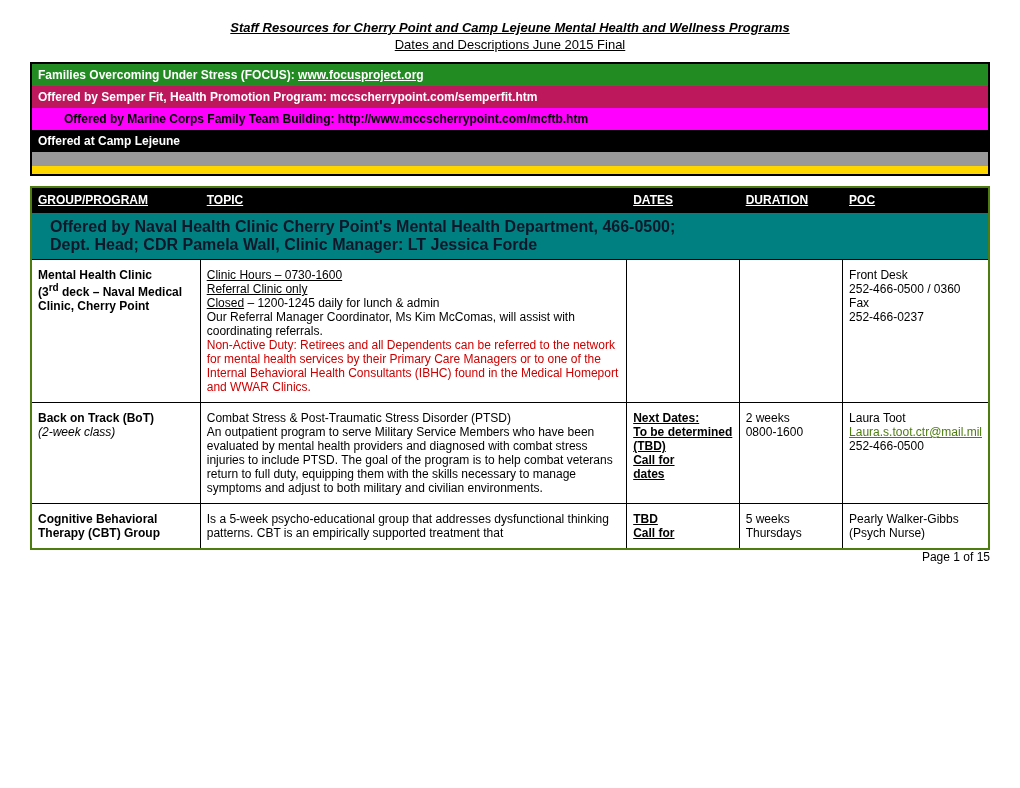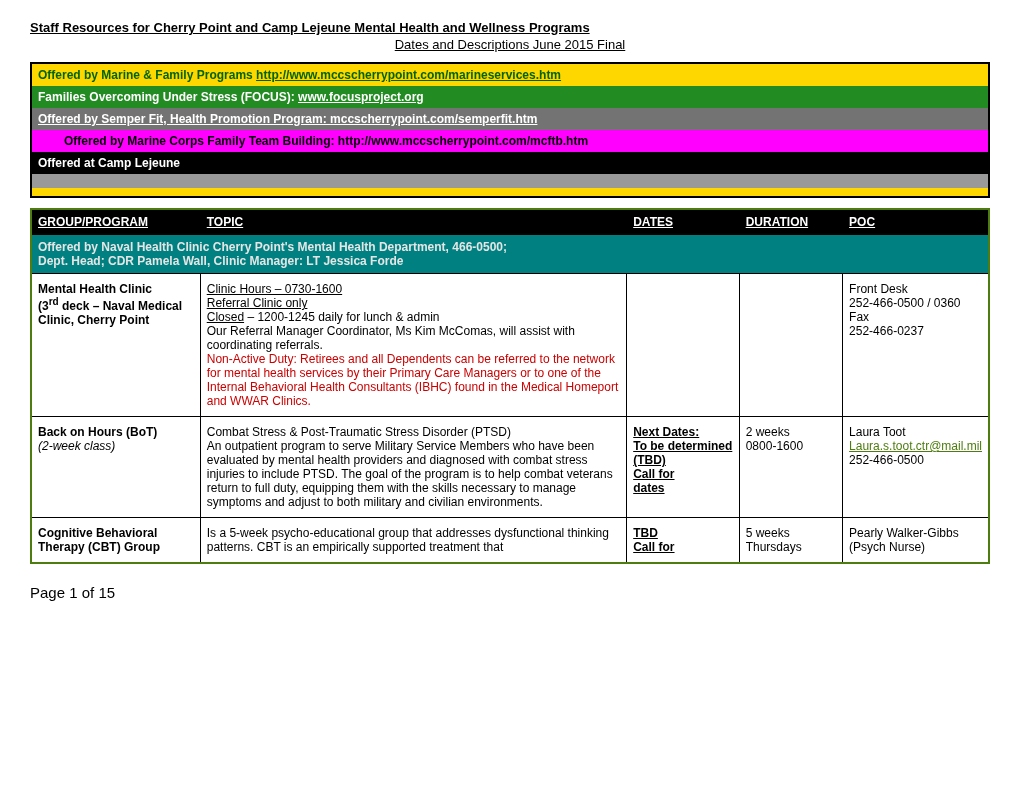--- a/index.html
+++ b/index.html
@@ -4,24 +4,26 @@
   <style>
     * { margin: 0; padding: 0; box-sizing: border-box; }
     body {
       background: #fff;
       font-family: Arial, sans-serif;
       font-size: 12px;
       color: #000;
       padding: 20px 30px;
     }
     .page-title {
+      text-align: center;
       font-weight: bold;
       font-size: 13px;
       text-decoration: underline;
       margin-bottom: 2px;
+      font-style: italic;
     }
     .page-subtitle {
       text-align: center;
       font-size: 13px;
       margin-bottom: 10px;
       text-decoration: underline;
     }
     .nav-table {
       width: 100%;
       border-collapse: collapse;
@@ -29,21 +31,21 @@
       margin-bottom: 10px;
     }
     .nav-table td {
       padding: 4px 6px;
       font-weight: bold;
       font-size: 12px;
     }
     .nav-row-nhccp { background-color: #008080; color: #fff; }
     .nav-row-mfp { background-color: #ffd700; color: #006400; }
     .nav-row-focus { background-color: #228b22; color: #fff; padding-left: 15px; }
-    .nav-row-semperfit { background-color: #737373; color: #fff; text-decoration: underline; }
+    .nav-row-semperfit { background-color: #be185d; color: #fff; }
     .nav-row-chaplain { background-color: #000; color: #fff; }
     .nav-row-mftb { background-color: #ff00ff; color: #000; }
     .nav-row-external { background-color: #f0f0f0; color: #000; border-top: 1px solid #ccc; }
     .nav-row-mccs { background-color: #f0f0f0; color: #000; }
     .nav-row-lejeune { background-color: #000; color: #fff; }
     .nav-row-blank { background-color: #999; height: 14px; }
     .nav-row-yellow-stripe { background-color: #ffd700; height: 6px; }
 
     .main-table {
       width: 100%;
@@ -61,58 +63,52 @@
       text-decoration: underline;
     }
     .main-table td {
       padding: 8px 6px;
       vertical-align: top;
       border: 1px solid #000;
       font-size: 12px;
     }
     .section-header td {
       background-color: #008080;
-      color: #e5e5e5;
-      font-weight: bold;
-      font-size: 12px;
-      padding: 5px 6px;
+      color: #0f172a;
+      font-weight: bold;
+      font-size: 16px;
+      padding: 5px 18px;
     }
     .col-group { width: 18%; }
     .col-topic { width: 47%; }
     .col-dates { width: 12%; }
     .col-duration { width: 11%; }
     .col-poc { width: 12%; }
 
     .red-text { color: #cc0000; }
     .bold { font-weight: bold; }
     .underline { text-decoration: underline; }
     .italic { font-style: italic; }
     .link-text { color: #4d7c0f; text-decoration: underline; }
 
     .page-footer {
-      text-align: left;
-      margin-top: 20px;
-      font-size: 15px;
+      text-align: right;
+      font-size: 12px;
     }
     .nav-link-white { color: #fff; text-decoration: underline; }
     .nav-link-green { color: #006400; text-decoration: underline; }
   </style>
 </head>
 <body>
 
 <div class="page-title">Staff Resources for Cherry Point and Camp Lejeune Mental Health and Wellness Programs</div>
 <div class="page-subtitle">Dates and Descriptions June 2015 Final</div>
 
 <table class="nav-table">
   <tbody>
-    <tr class="nav-row-mfp">
-      <td>
-        <span style="color:#006400; font-weight:bold;">Offered by Marine &amp; Family Programs </span><a class="nav-link-green">http://www.mccscherrypoint.com/marineservices.htm</a>
-      </td>
-    </tr>
     <tr class="nav-row-focus">
       <td>
         <span style="color:#fff; font-weight:bold;">Families Overcoming Under Stress (FOCUS): </span><a class="nav-link-white">www.focusproject.org</a>
       </td>
     </tr>
     <tr class="nav-row-semperfit">
       <td style="color:#fff; font-weight:bold;">Offered by Semper Fit, Health Promotion Program:  mccscherrypoint.com/semperfit.htm</td>
     </tr>
     <tr class="nav-row-mftb">
       <td style="color:#000; font-weight:bold;padding-left:32px;">Offered by Marine Corps Family Team Building: http://www.mccscherrypoint.com/mcftb.htm</td>
@@ -164,21 +160,21 @@
       <td>
         Front Desk<br>
         252-466-0500 / 0360<br>
         Fax<br>
         252-466-0237
       </td>
     </tr>
 
     <tr>
       <td>
-        <span class="bold">Back on Hours (BoT)</span><br>
+        <span class="bold">Back on Track (BoT)</span><br>
         <span class="italic">(2-week class)</span>
       </td>
       <td>
         <span>Combat Stress &amp; Post-Traumatic Stress Disorder (PTSD)</span><br>
         <span>An outpatient program to serve Military Service Members who have been evaluated by mental health providers and diagnosed with combat stress injuries to include PTSD.  The goal of the program is to help combat veterans return to full duty, equipping them with the skills necessary to manage symptoms and adjust to both military and civilian environments.</span>
       </td>
       <td>
         <span class="bold underline">Next Dates:</span><br>
         <span class="bold underline">To be determined</span><br>
         <span class="bold underline">(TBD)</span><br>

